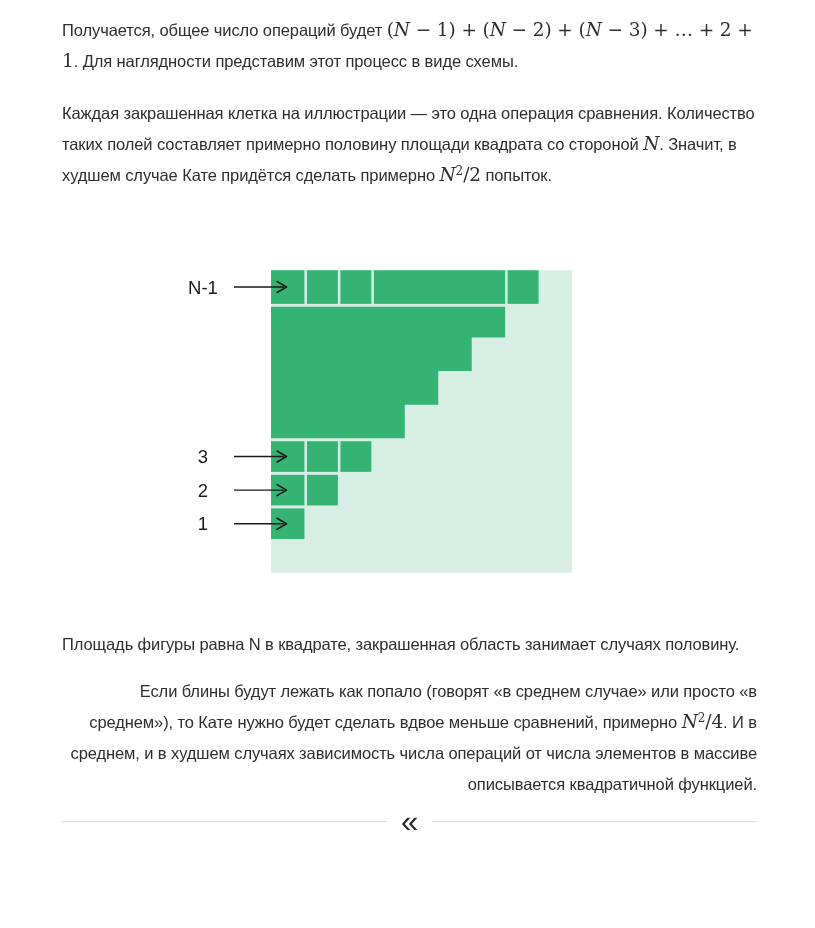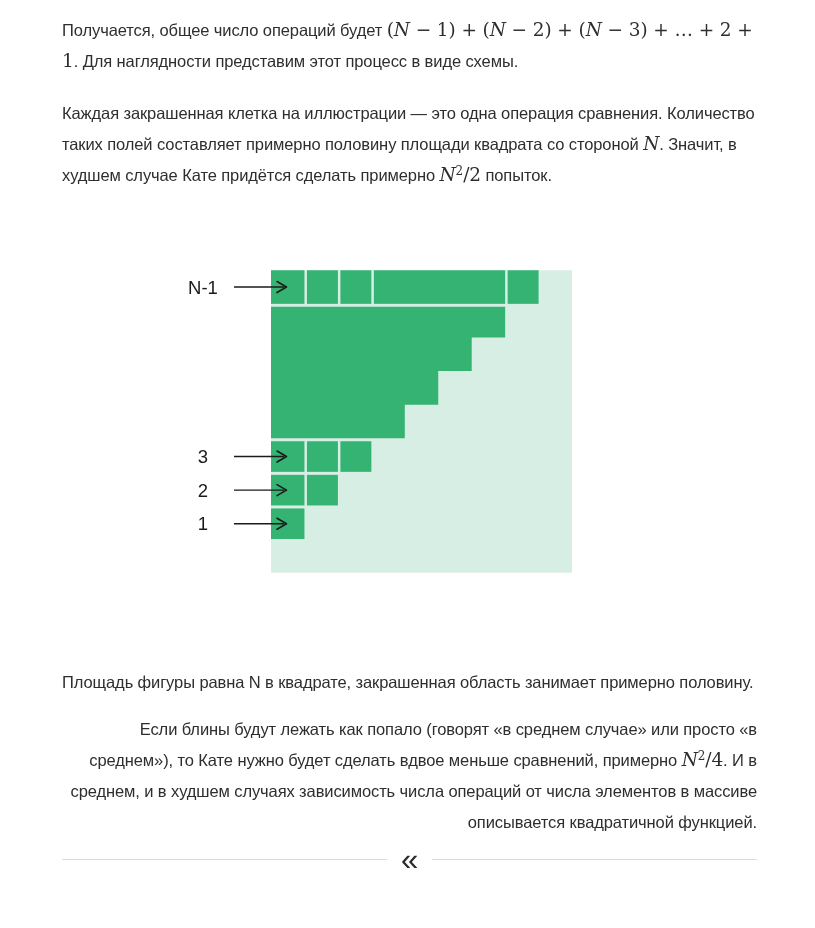--- a/index.html
+++ b/index.html
@@ -15,21 +15,21 @@
   }
   .para .seg-body{}
   .seg-math,.seg-mathit,.seg-sup{
     font-family:"DejaVu Serif",serif;
     line-height:0;
   }
   .seg-math,.seg-mathit{font-size:18.5px;}
   .seg-mathit{font-style:italic;}
   .seg-sup{font-size:12px;vertical-align:6.5px;}
   .figure{
-    margin:79px 0 94px 114px;
+    margin:79px 0 56px 114px;
     width:396px;height:303px;
   }
   .figure svg{display:block;}
   #p3{margin-bottom:16px;}
   #p4{margin-bottom:0;text-align:right;}
   .divider{
     position:relative;margin-top:6px;height:32px;text-align:center;
   }
   .divider-line{
     position:absolute;left:0;right:0;top:15px;height:1px;
@@ -73,21 +73,21 @@
         <text x="-68" y="226.40000000000003" text-anchor="middle" font-size="18.5" fill="#1a1a1a" font-family="&quot;Liberation Sans&quot;, sans-serif">2</text>
         <line x1="-37" y1="219.90000000000003" x2="13" y2="219.90000000000003" stroke="#1a1a1a" stroke-width="1.4"></line>
         <polyline points="6,214.40000000000003 15.5,219.90000000000003 6,225.40000000000003" fill="none" stroke="#1a1a1a" stroke-width="1.6" stroke-linecap="round" stroke-linejoin="round"></polyline>
         <rect x="0" y="238.20000000000002" width="33.45" height="30.6" fill="#35b373"></rect>
         <text x="-68" y="260" text-anchor="middle" font-size="18.5" fill="#1a1a1a" font-family="&quot;Liberation Sans&quot;, sans-serif">1</text>
         <line x1="-37" y1="253.50000000000003" x2="13" y2="253.50000000000003" stroke="#1a1a1a" stroke-width="1.4"></line>
         <polyline points="6,248.00000000000003 15.5,253.50000000000003 6,259" fill="none" stroke="#1a1a1a" stroke-width="1.6" stroke-linecap="round" stroke-linejoin="round"></polyline>
       </svg>
   </figure>
 
-  <p class="para" id="p3"><span class="seg-body">Площадь фигуры равна N в квадрате, закрашенная область занимает примерно половину.</span></p>
+  <p class="para" id="p3"><span class="seg-body">Площадь фигуры равна N в квадрате, закрашенная область занимает случаях половину.</span></p>
 
   <p class="para" id="p4"><span class="seg-body">Если блины будут лежать как попало (говорят «в среднем случае» или просто «в среднем»), то Кате нужно будет сделать вдвое меньше сравнений, примерно </span><span class="seg-mathit">N</span><span class="seg-sup">2</span><span class="seg-math">/4</span><span class="seg-body">. И в среднем, и в худшем случаях зависимость числа операций от числа элементов в массиве описывается квадратичной функцией.</span></p>
 
   <div class="divider">
     <span class="divider-line"></span>
     <span class="divider-glyph">«</span>
   </div>
 
 </div>
 

